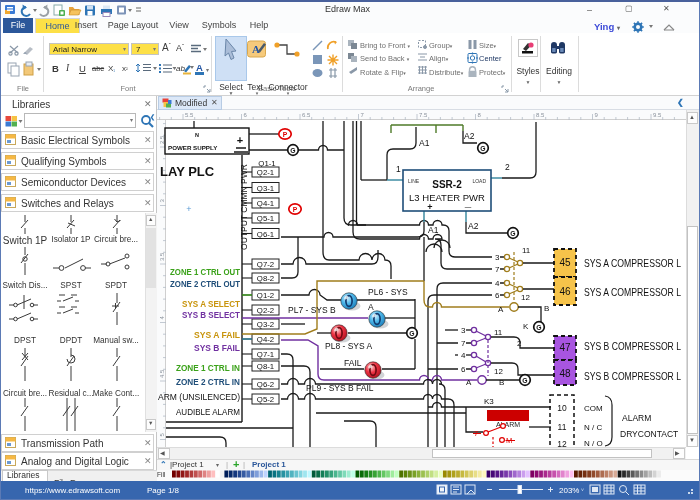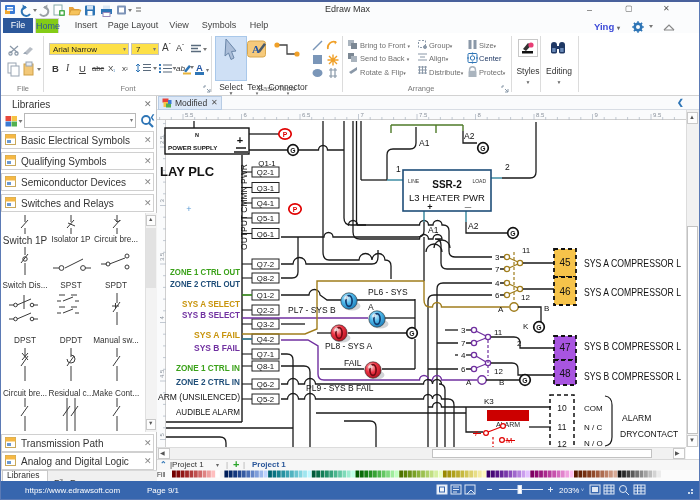--- a/index.html
+++ b/index.html
@@ -46,21 +46,21 @@
  <rect x="113" y="2.5" width="9" height="9" rx="1" fill="#7c93b8"></rect>
     <rect x="115" y="4.5" width="5" height="5" fill="#fff"></rect>
     <path d="M124,6 l4,0 -2,3 z" fill="#777"></path>
  <path d="M132,5 h5 M132,8 h5" stroke="#666" stroke-width="1.2"></path>
 </svg>
 <div class="t" style="left:587px;top:5px;width:10px;color:#555;font-size:9px;">–</div>
 <div class="t" style="left:625px;top:4px;width:10px;color:#555;font-size:8px;">▢</div>
 <div class="t" style="left:663px;top:4px;width:10px;color:#555;font-size:8px;">✕</div>
 <div class="a" id="tabrow"></div>
 <div class="tab" style="left:3px;width:30px;background:#2b579a;color:#fff;">File</div>
-<div class="tab" style="left:35px;width:24px;background:#84cc16;border:1px solid #d5d5d5;border-bottom:none;color:#2b579a;">Home</div>
+<div class="tab" style="left:35px;width:45px;background:#fde047;border:1px solid #d5d5d5;border-bottom:none;color:#2b579a;">Home</div>
 <div class="tab" style="left:70px;width:32px;">Insert</div>
 <div class="tab" style="left:104px;width:58px;text-align:center;">Page Layout</div>
 <div class="tab" style="left:164px;width:30px;">View</div>
 <div class="tab" style="left:196px;width:46px;">Symbols</div>
 <div class="tab" style="left:244px;width:30px;">Help</div>
 <div class="t" style="left:594px;top:21px;font-size:9.5px;color:#3b49d8;font-weight:bold;">Ying <span style="color:#666;font-size:6px;">▾</span></div>
 <svg class="a" style="left:631px;top:21px" width="46" height="12" viewBox="0 0 46 12">
  <g fill="#2e75b6">
       <circle cx="7" cy="6" r="4.6"></circle>
       <circle cx="7" cy="6" r="2" fill="#fbfcfd"></circle>
@@ -821,21 +821,21 @@
     <rect x="630.9" y="0.5" width="3.82" height="7" fill="#5b5b5b"></rect>
     <rect x="635.2" y="0.5" width="3.82" height="7" fill="#737373"></rect>
     <rect x="639.6" y="0.5" width="3.82" height="7" fill="#8b8b8b"></rect>
     <rect x="644.0" y="0.5" width="3.82" height="7" fill="#a3a3a3"></rect>
     <rect x="648.3" y="0.5" width="3.82" height="7" fill="#bbbbbb"></rect>
     <rect x="652.7" y="0.5" width="3.82" height="7" fill="#d3d3d3"></rect>
     <rect x="657.1" y="0.5" width="3.82" height="7" fill="#ebebeb"></rect>
   </svg>
 <div class="a" id="statusbar"></div>
 <div class="t" style="left:25px;top:486px;font-size:8px;color:#fff;">https://www.edrawsoft.com</div>
-<div class="t" style="left:147px;top:486px;font-size:8px;color:#fff;">Page 9/1</div>
+<div class="t" style="left:147px;top:486px;font-size:8px;color:#fff;">Page 1/8</div>
 <svg class="a" style="left:435px;top:483px" width="260" height="15" viewBox="0 0 260 15">
 <g stroke="#dfe8f5" fill="none" stroke-width="1">
  <rect x="2" y="2" width="10" height="9" fill="#f0f4fa"></rect>
       <rect x="4.5" y="4" width="5" height="5" fill="none" stroke="#3766ae"></rect>
  <rect x="16" y="2" width="10" height="9"></rect>
       <path d="M18,4 h6 M18,6.5 h6 M18,9 h4"></path>
  <rect x="30" y="2" width="10" height="9"></rect>
       <path d="M32,11 l4,-4 4,4"></path>
  <path d="M52,6.5 h5"></path>
  <path d="M64,6.5 h44" stroke-width="1.2"></path>

